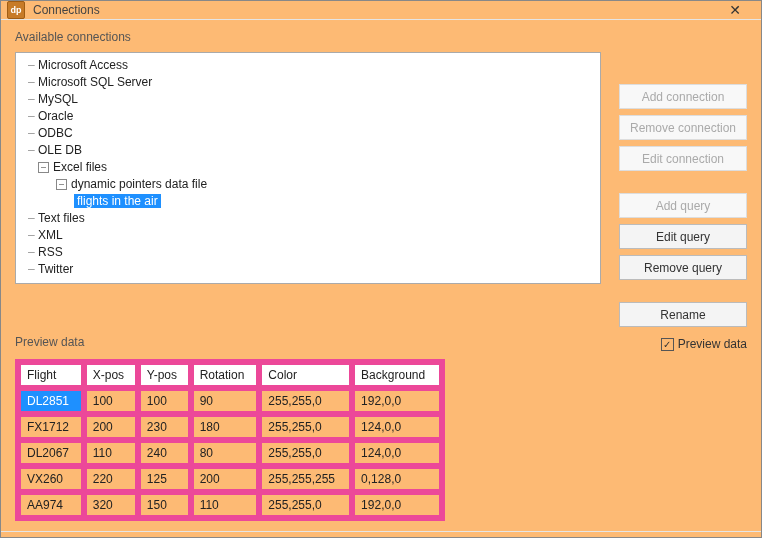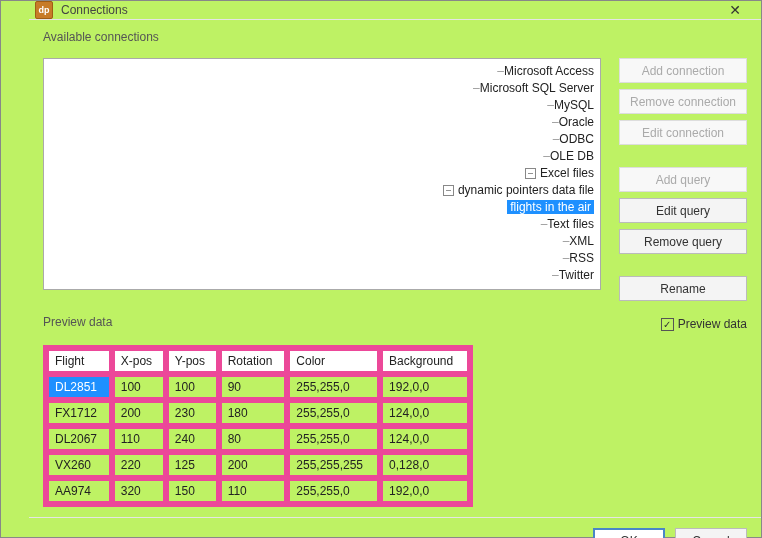--- a/index.html
+++ b/index.html
@@ -1,33 +1,33 @@
 <!DOCTYPE html>
 <html><head>
 <meta charset="utf-8">
 <style>
   * { box-sizing: border-box; font-family: "Segoe UI", Tahoma, sans-serif; font-size: 12px; }
   body { margin: 0; background: #eee; }
-  .window { width: 762px; height: 538px; background: #bef264; border: 1px solid #888; display: flex; flex-direction: column; padding-left: 28px; }
+  .window { width: 762px; height: 538px; background: #fdba74; border: 1px solid #888; display: flex; flex-direction: column; }
   .titlebar { display: flex; align-items: center; height: 30px; padding: 0 6px; border-bottom: 1px solid #e5e5e5; }
   .titlebar .appicon { width: 18px; height: 18px; background: #c77b28; border: 1px solid #a05d14; border-radius: 2px; display: flex; align-items: center; justify-content: center; color: #fff; font-size: 9px; font-weight: bold; margin-right: 8px; }
   .titlebar .title { flex: 1; color: #444; }
   .titlebar .close { width: 40px; text-align: center; color: #333; cursor: pointer; font-size: 14px; }
-  .body { flex: 1; padding: 8px 14px 10px 14px; display: flex; flex-direction: column; gap: 12px; color: #333; }
+  .body { flex: 1; padding: 8px 14px 10px 14px; display: flex; flex-direction: column; gap: 6px; color: #333; }
   .section-label { color: #555; padding: 2px 0; }
   .top-row { display: flex; gap: 18px; }
   .tree-panel { flex: 1; border: 1px solid #aaa; background: #fff; height: 232px; padding: 4px 6px; overflow: auto; }
-  .tree ul { list-style: none; margin: 0; padding-left: 18px; text-align: right; }
+  .tree ul { list-style: none; margin: 0; padding-left: 18px; }
   .tree > ul { padding-left: 6px; }
   .tree li { line-height: 17px; white-space: nowrap; color: #222; }
   .tree li::before { content: "\00a0"; color: #999; display: inline-block; width: 10px; }
   .tree li.leaf::before { content: "–"; }
   .toggle { display: inline-flex; align-items: center; justify-content: center; width: 11px; height: 11px; border: 1px solid #888; font-size: 9px; line-height: 9px; margin-right: 4px; color: #555; cursor: pointer; background: #fff; position: relative; top: -1px; }
   .selected { background: #1e90ff; color: #fff; padding: 0 3px; }
-  .side-buttons { width: 128px; display: flex; flex-direction: column; gap: 6px; }
+  .side-buttons { width: 128px; display: flex; flex-direction: column; gap: 6px; margin-top: 32px; }
   .btn { height: 25px; border: 1px solid #bbb; background: #f4f4f4; color: #333; cursor: pointer; }
   .btn:disabled { color: #aaa; background: #f8f8f8; border-color: #ddd; cursor: default; }
   .spacer { height: 10px; }
   .mid-row { display: flex; align-items: flex-end; justify-content: space-between; margin-top: 0; }
   .checkbox { display: flex; align-items: center; gap: 4px; }
   .checkbox .box { width: 13px; height: 13px; border: 1px solid #555; display: flex; align-items: center; justify-content: center; font-size: 10px; color: #333; }
   .table-wrap { border-collapse: collapse; width: 430px; margin-top: 2px; }
   .table-wrap th, .table-wrap td { border: 6px solid #ec4899; padding: 3px 6px; text-align: left; font-weight: normal; color: #222; }
   .table-wrap th { background: #fff; color: #222; }
   .table-wrap td.selcell { background: #1e90ff; color: #fff; }

